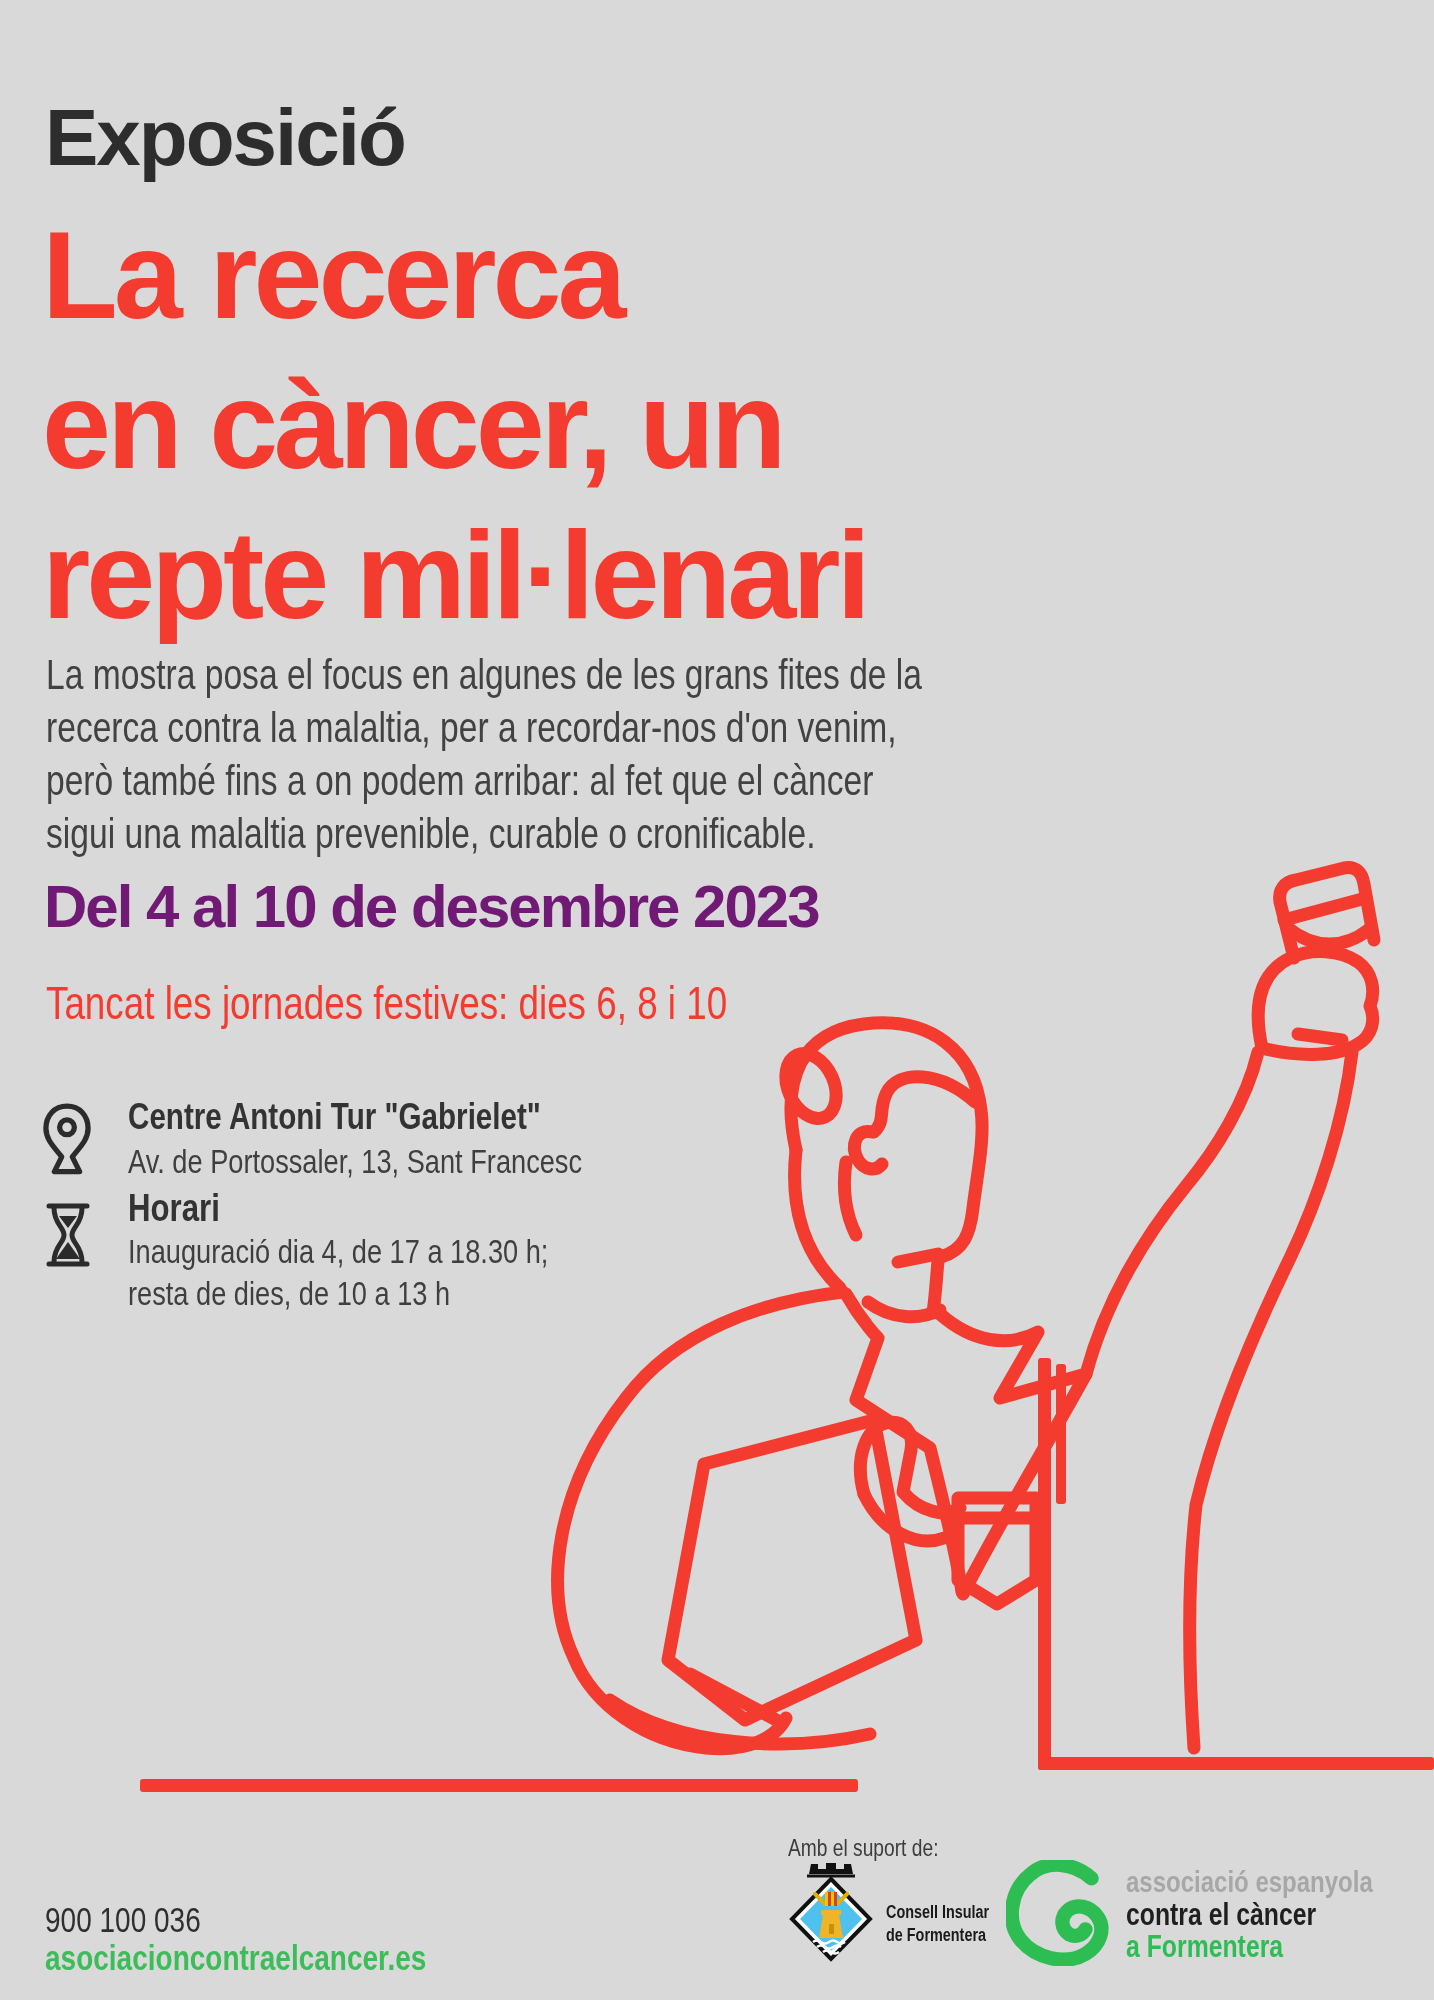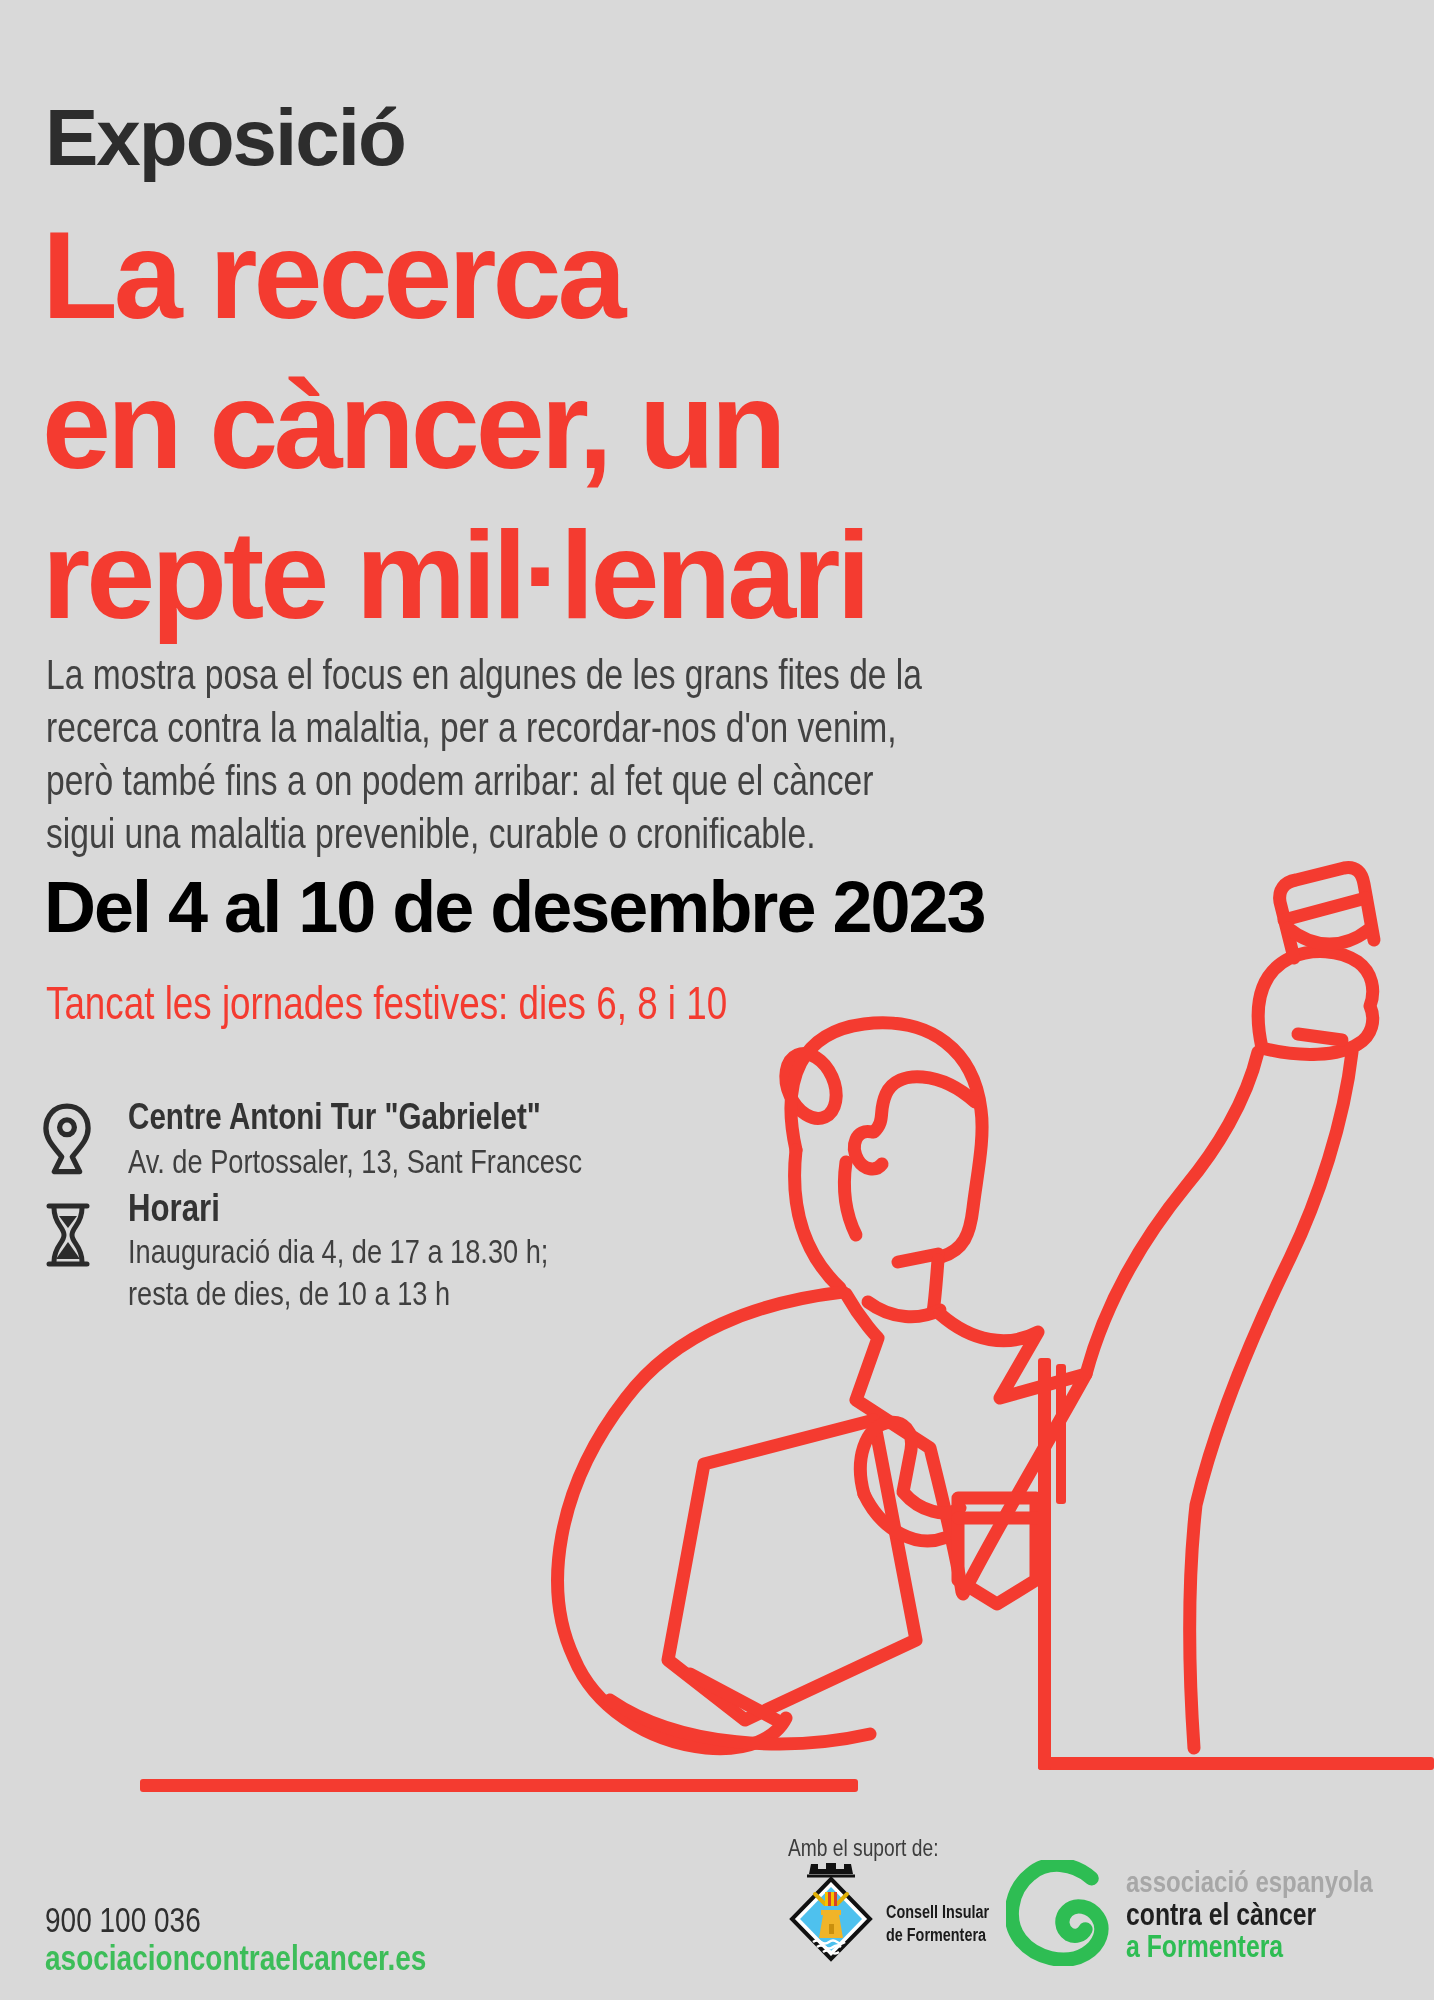--- a/index.html
+++ b/index.html
@@ -22,22 +22,22 @@
     font-size:124px;font-weight:700;letter-spacing:-4px;
     line-height:150px;color:#f43b30;
   }
   .desc{
     left:46px;top:648px;
     font-size:42px;line-height:53px;
     color:#424242;
   }
   .dates-heading{
     left:44px;top:852px;
-    font-size:72px;font-weight:700;letter-spacing:-2px;line-height:110px;
-    color:#000000;
+    font-size:60px;font-weight:700;letter-spacing:-2px;line-height:110px;
+    color:#701a75;
   }
   .dates-note{
     left:46px;top:975px;
     font-size:46px;line-height:56px;color:#f43b30;
   }
   .venue-name{left:128px;top:1096px;font-size:37px;font-weight:700;color:#333;}
   .venue-address{left:128px;top:1142px;font-size:34px;color:#3f3f3f;}
   .sched-label{left:128px;top:1186px;font-size:39px;font-weight:700;color:#333;}
   .sched-1{left:128px;top:1232px;font-size:34px;color:#3f3f3f;}
   .sched-2{left:128px;top:1274px;font-size:34px;color:#3f3f3f;}

